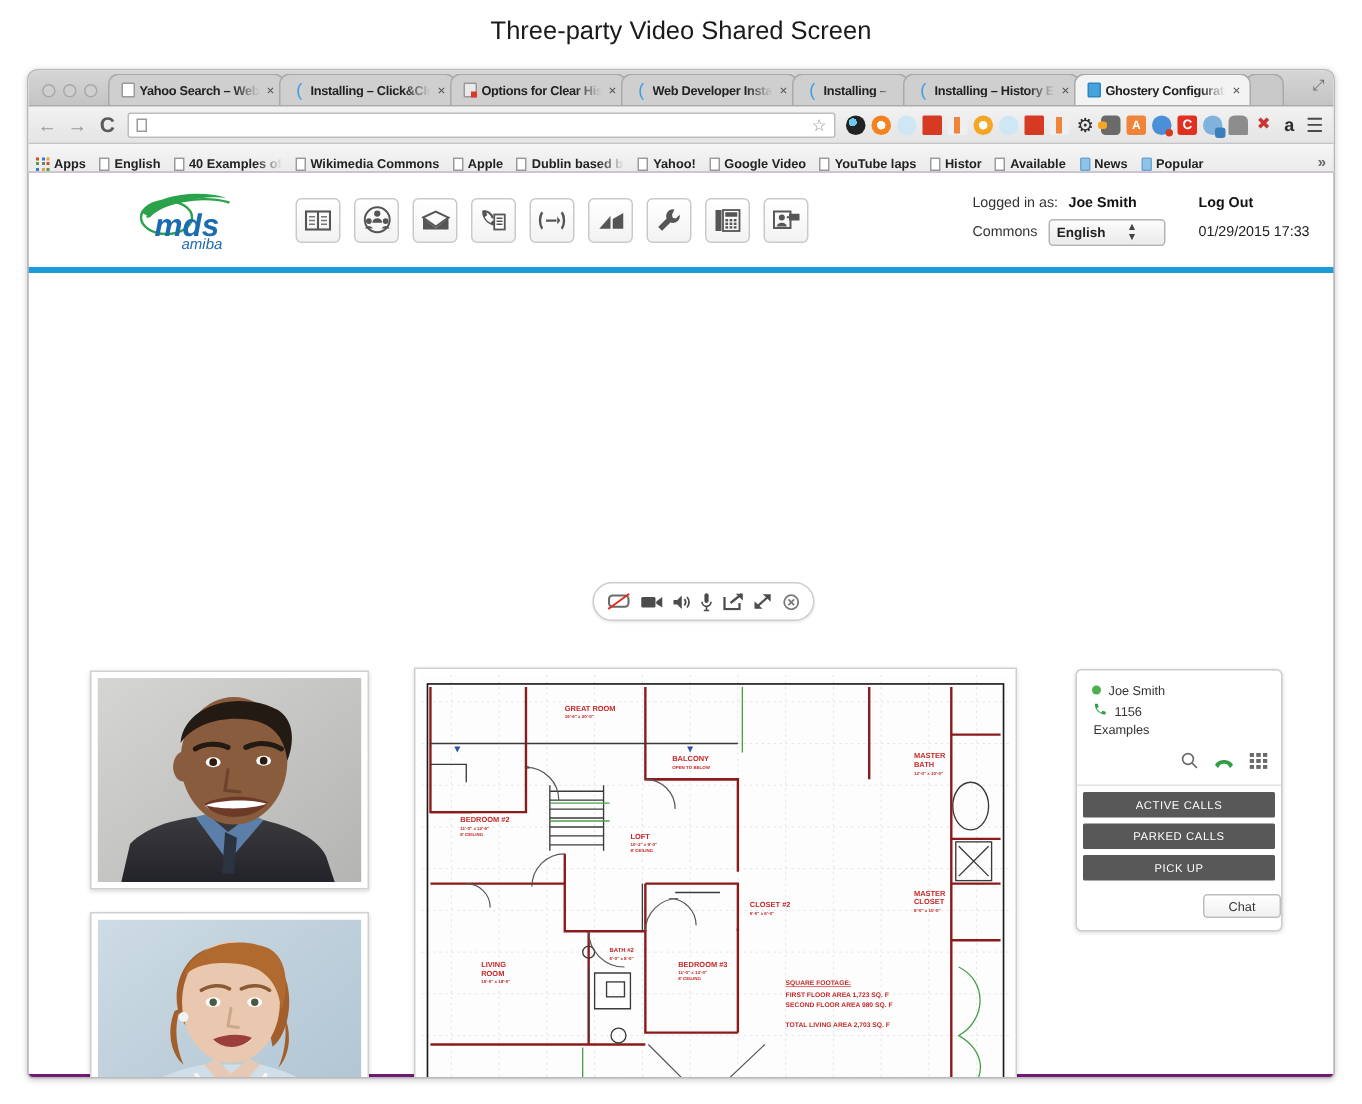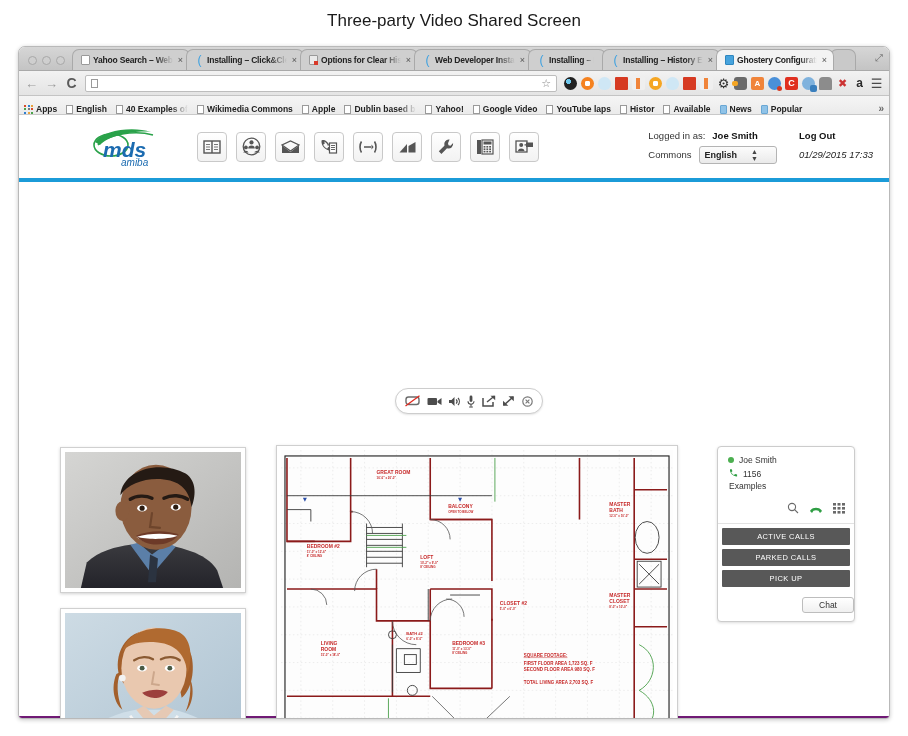--- a/index.html
+++ b/index.html
@@ -203,21 +203,21 @@
   .loginfo .l1 { display: flex; align-items: center; gap: 7px; }
   .loginfo .strong { font-weight: bold; color: #111; }
   .loginfo .sel {
     border: 1px solid #b4b4b4; border-radius: 3px;
     background: linear-gradient(#fcfcfc,#eaeaea);
     font-size: 9px; padding: 1px 18px 1px 5px;
     display: flex; align-items: center; gap: 14px;
     font-weight: bold; color: #222;
   }
   .loginfo .sel .arrows { font-size: 7px; line-height: 7px; color: #444; display:flex; flex-direction:column;}
-  .loginfo .date { font-size: 9.5px; color: #222; font-style: italic; }
+  .loginfo .date { font-size: 9.5px; color: #222; }
   .blue-rule { height: 4px; background: #1b9bd8; }
 
   
   .stage { position: relative; height: 534px; background: #fff; }
 
   .media-toolbar {
     position: absolute; left: 376px; top: 206px;
     width: 148px; height: 26px;
     background: #fff;
     border: 1px solid #cdcdcd;

